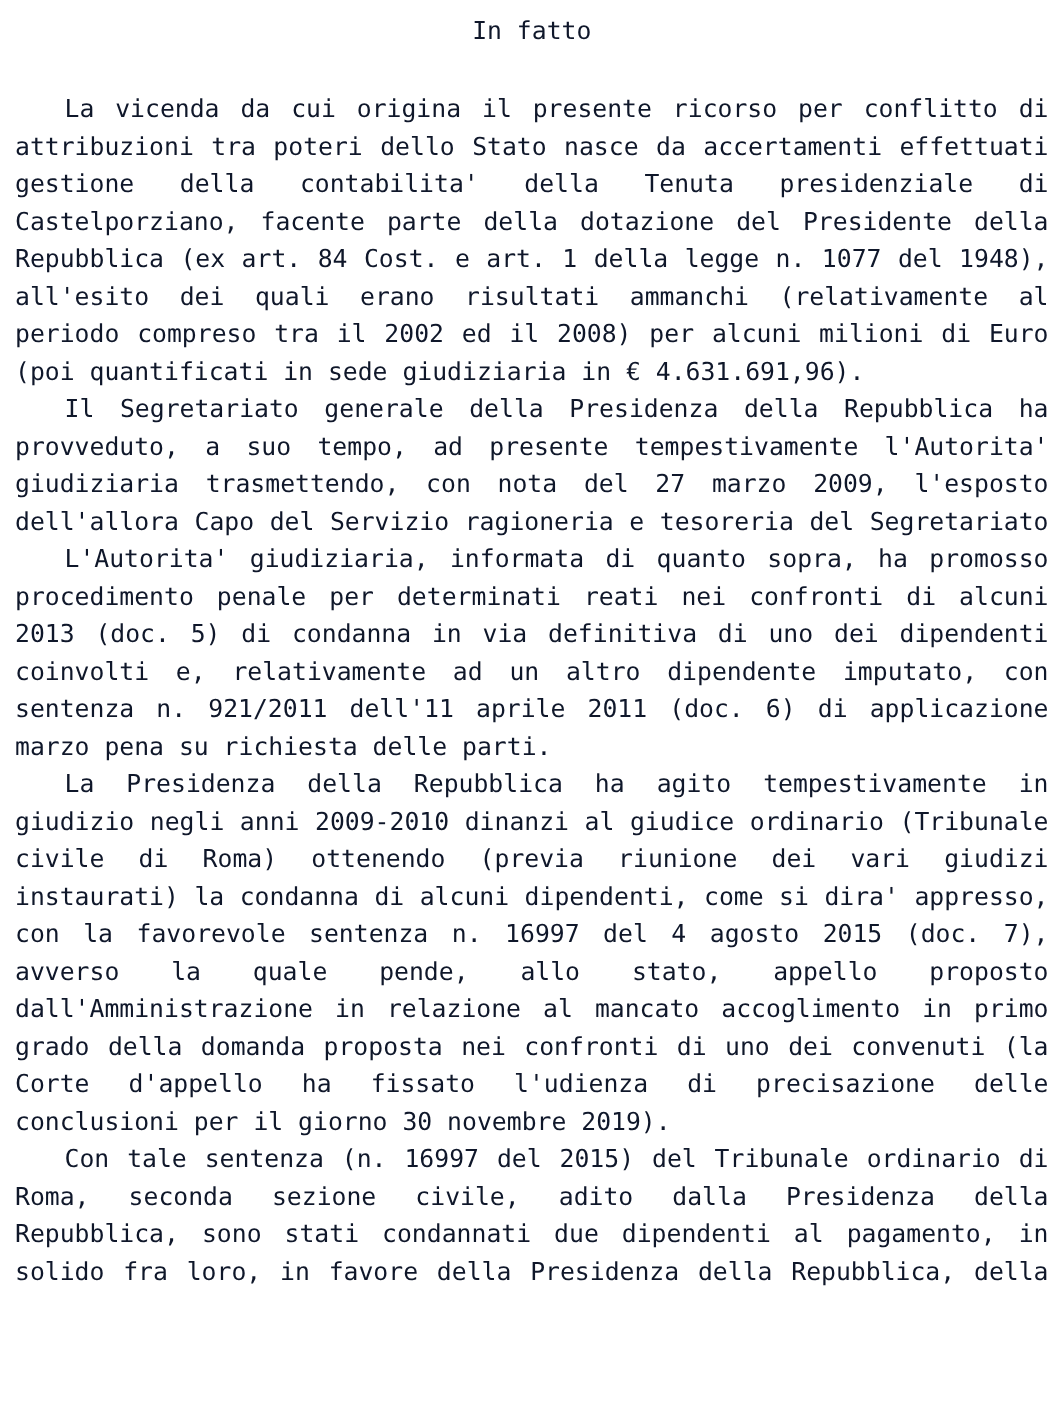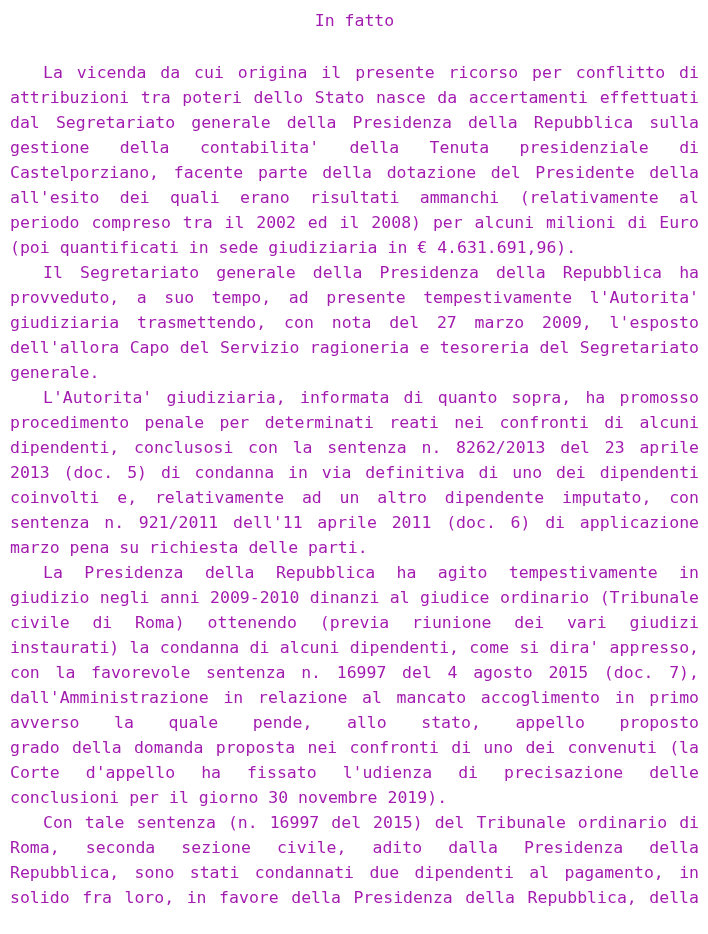--- a/index.html
+++ b/index.html
@@ -10,21 +10,21 @@
     overflow: hidden;
     background: #ffffff;
   }
   .page {
     box-sizing: border-box;
     width: 708px;
     height: 934px;
     padding: 8px 9px 0 10px;
     font-family: "DejaVu Sans Mono", "Liberation Mono", monospace;
     font-size: 16.5px;
-    color: #a21caf;
+    color: #0f172a;
     background: #ffffff;
   }
   .title {
     text-align: center;
     line-height: 25px;
     margin-bottom: 27px;
     white-space: pre;
   }
   .body-text .line {
     line-height: 25px;
@@ -42,45 +42,43 @@
   }
 </style>
 </head>
 <body>
 
 <div class="page">
   <div class="title">In fatto</div>
   <div class="body-text">
       <div class="line indent">La vicenda da cui origina il presente ricorso per conflitto di</div>
       <div class="line">attribuzioni tra poteri dello Stato nasce da accertamenti effettuati</div>
-      <div class="line">dal Segretariato generale della Presidenza della Repubblica sulla</div>
       <div class="line">gestione della contabilita' della Tenuta presidenziale di</div>
       <div class="line">Castelporziano, facente parte della dotazione del Presidente della</div>
+      <div class="line">Repubblica (ex art. 84 Cost. e art. 1 della legge n. 1077 del 1948),</div>
       <div class="line">all'esito dei quali erano risultati ammanchi (relativamente al</div>
       <div class="line">periodo compreso tra il 2002 ed il 2008) per alcuni milioni di Euro</div>
       <div class="line last">(poi quantificati in sede giudiziaria in € 4.631.691,96).</div>
       <div class="line indent">Il Segretariato generale della Presidenza della Repubblica ha</div>
       <div class="line">provveduto, a suo tempo, ad presente tempestivamente l'Autorita'</div>
       <div class="line">giudiziaria trasmettendo, con nota del 27 marzo 2009, l'esposto</div>
       <div class="line">dell'allora Capo del Servizio ragioneria e tesoreria del Segretariato</div>
-      <div class="line last">generale.</div>
       <div class="line indent">L'Autorita' giudiziaria, informata di quanto sopra, ha promosso</div>
       <div class="line">procedimento penale per determinati reati nei confronti di alcuni</div>
-      <div class="line">dipendenti, conclusosi con la sentenza n. 8262/2013 del 23 aprile</div>
       <div class="line">2013 (doc. 5) di condanna in via definitiva di uno dei dipendenti</div>
       <div class="line">coinvolti e, relativamente ad un altro dipendente imputato, con</div>
       <div class="line">sentenza n. 921/2011 dell'11 aprile 2011 (doc. 6) di applicazione</div>
       <div class="line last">marzo pena su richiesta delle parti.</div>
       <div class="line indent">La Presidenza della Repubblica ha agito tempestivamente in</div>
       <div class="line">giudizio negli anni 2009-2010 dinanzi al giudice ordinario (Tribunale</div>
       <div class="line">civile di Roma) ottenendo (previa riunione dei vari giudizi</div>
       <div class="line">instaurati) la condanna di alcuni dipendenti, come si dira' appresso,</div>
       <div class="line">con la favorevole sentenza n. 16997 del 4 agosto 2015 (doc. 7),</div>
+      <div class="line">avverso la quale pende, allo stato, appello proposto</div>
       <div class="line">dall'Amministrazione in relazione al mancato accoglimento in primo</div>
-      <div class="line">avverso la quale pende, allo stato, appello proposto</div>
       <div class="line">grado della domanda proposta nei confronti di uno dei convenuti (la</div>
       <div class="line">Corte d'appello ha fissato l'udienza di precisazione delle</div>
       <div class="line last">conclusioni per il giorno 30 novembre 2019).</div>
       <div class="line indent">Con tale sentenza (n. 16997 del 2015) del Tribunale ordinario di</div>
       <div class="line">Roma, seconda sezione civile, adito dalla Presidenza della</div>
       <div class="line">Repubblica, sono stati condannati due dipendenti al pagamento, in</div>
       <div class="line">solido fra loro, in favore della Presidenza della Repubblica, della</div>
     </div>
 </div>
 

